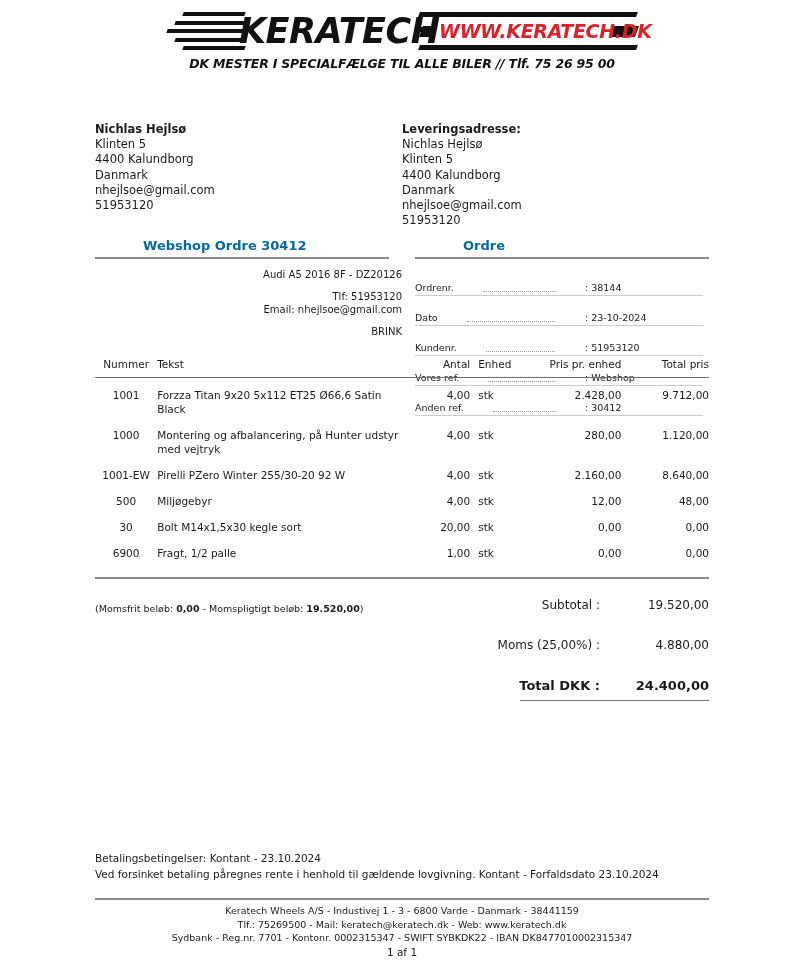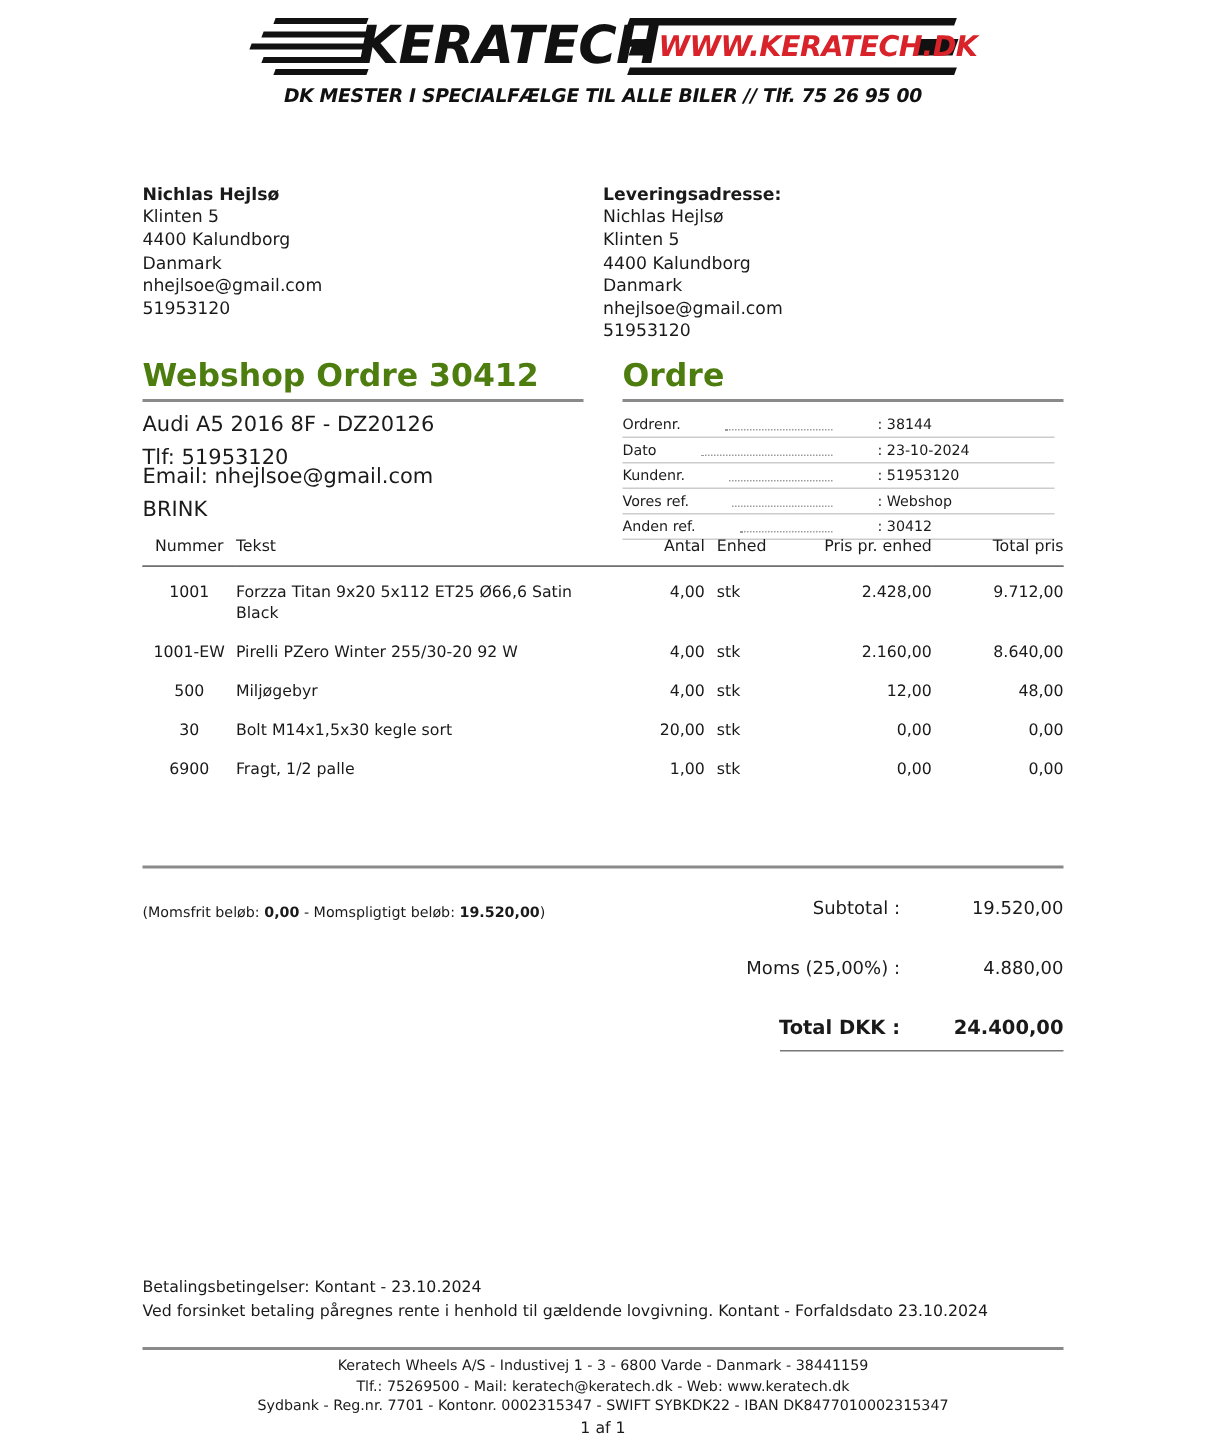--- a/index.html
+++ b/index.html
@@ -140,42 +140,44 @@
   .sections {
     position: absolute;
     left: 95px;
     top: 238px;
     width: 614px;
     display: flex;
   }
   .sec-col { width: 307px; box-sizing: border-box; }
   .sec-col.right { padding-left: 13px; }
   .sec-title {
-    font-size: 21px;
+    font-size: 13px;
     font-weight: bold;
-    color: #4d7c0f;
+    color: #0369a1;
     padding-bottom: 4px;
+    margin-left: 48px;
   }
   .sec-rule {
     border-bottom: 2px solid #8a8a8a;
     width: 294px;
   }
 
   .sec-body { padding-top: 9px; }
   .meta-line {
-    font-size: 14px;
+    font-size: 10px;
     line-height: 13.5px;
     color: #1a1a1a;
+    text-align: right;
   }
   .meta-gap { height: 8px; }
 
   
   .kv-row {
     display: flex;
-    align-items: flex-start;
+    align-items: flex-end;
     font-size: 9.5px;
     line-height: 13px;
     border-bottom: 1px solid #cccccc;
     padding-bottom: 1px;
     margin-bottom: 2px;
     width: 288px;
     gap: 28px;
   }
   .kv-key {
     white-space: nowrap;
@@ -184,20 +186,21 @@
   .kv-dots {
     flex: 1;
     border-bottom: 1px dotted #9a9a9a;
     margin: 0 2px 2px 1px;
     height: 9px;
   }
   .kv-val {
     white-space: nowrap;
     width: 118px;
     color: #1a1a1a;
+    margin-top: 13px;
   }
 
   
   .items {
     position: absolute;
     left: 95px;
     top: 358px;
     width: 614px;
   }
   table.items-table {
@@ -420,20 +423,28 @@
         </tr>
       </thead>
       <tbody id="items-body">
           <tr>
             <td class="c-num">1001</td>
             <td class="c-text">Forzza Titan 9x20 5x112 ET25 Ø66,6 Satin Black</td>
             <td class="c-antal">4,00</td>
             <td class="c-enhed">stk</td>
             <td class="c-pris">2.428,00</td>
             <td class="c-total">9.712,00</td>
+          </tr>
+          <tr>
+            <td class="c-num">1000</td>
+            <td class="c-text">Montering og afbalancering, på Hunter udstyr med vejtryk</td>
+            <td class="c-antal">4,00</td>
+            <td class="c-enhed">stk</td>
+            <td class="c-pris">280,00</td>
+            <td class="c-total">1.120,00</td>
           </tr>
           <tr>
             <td class="c-num">1001-EW</td>
             <td class="c-text">Pirelli PZero Winter 255/30-20 92 W</td>
             <td class="c-antal">4,00</td>
             <td class="c-enhed">stk</td>
             <td class="c-pris">2.160,00</td>
             <td class="c-total">8.640,00</td>
           </tr>
           <tr>

